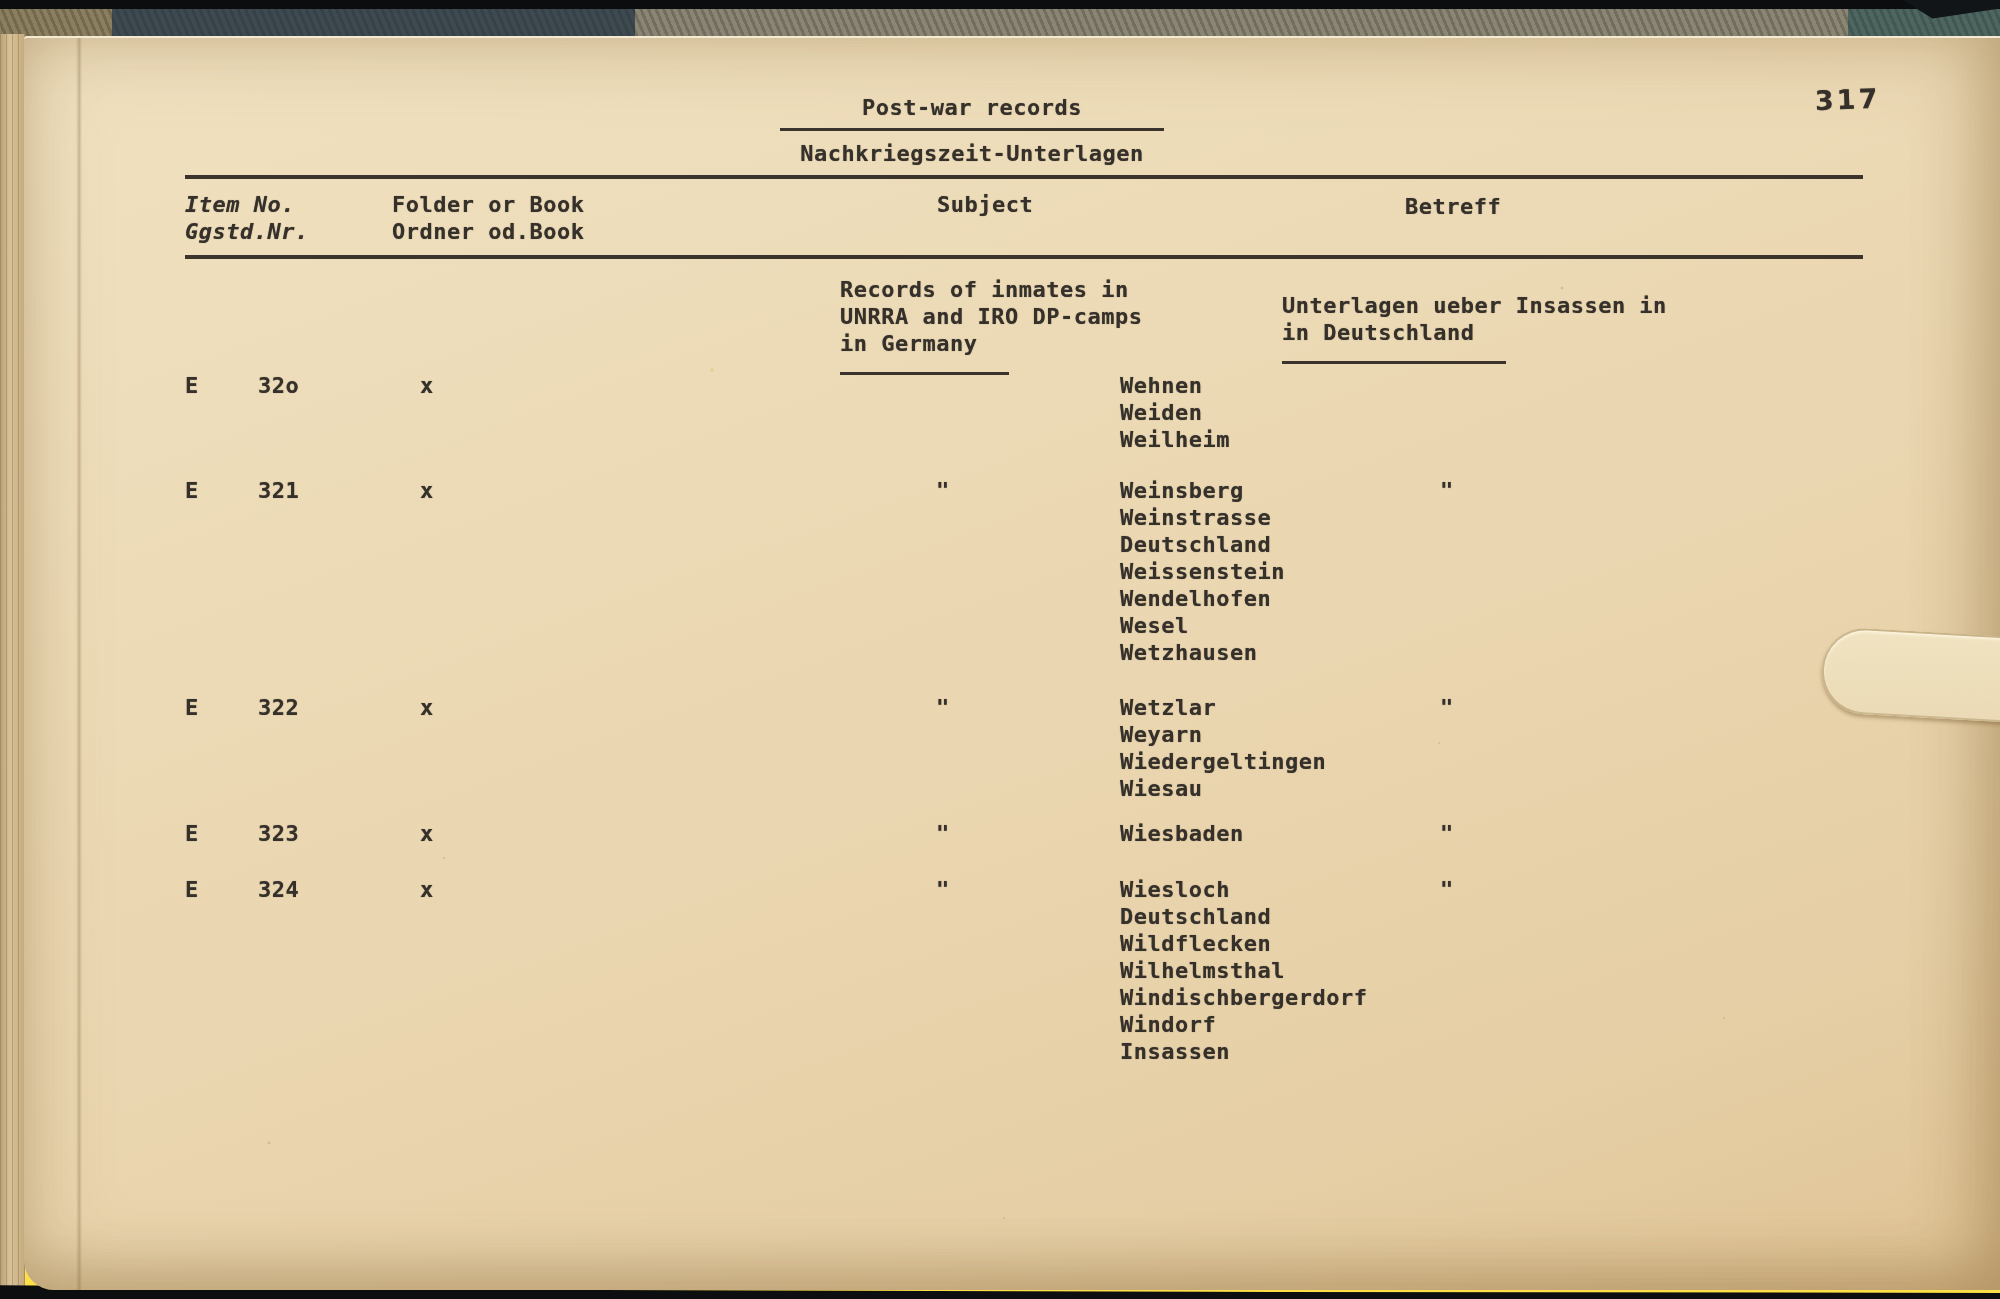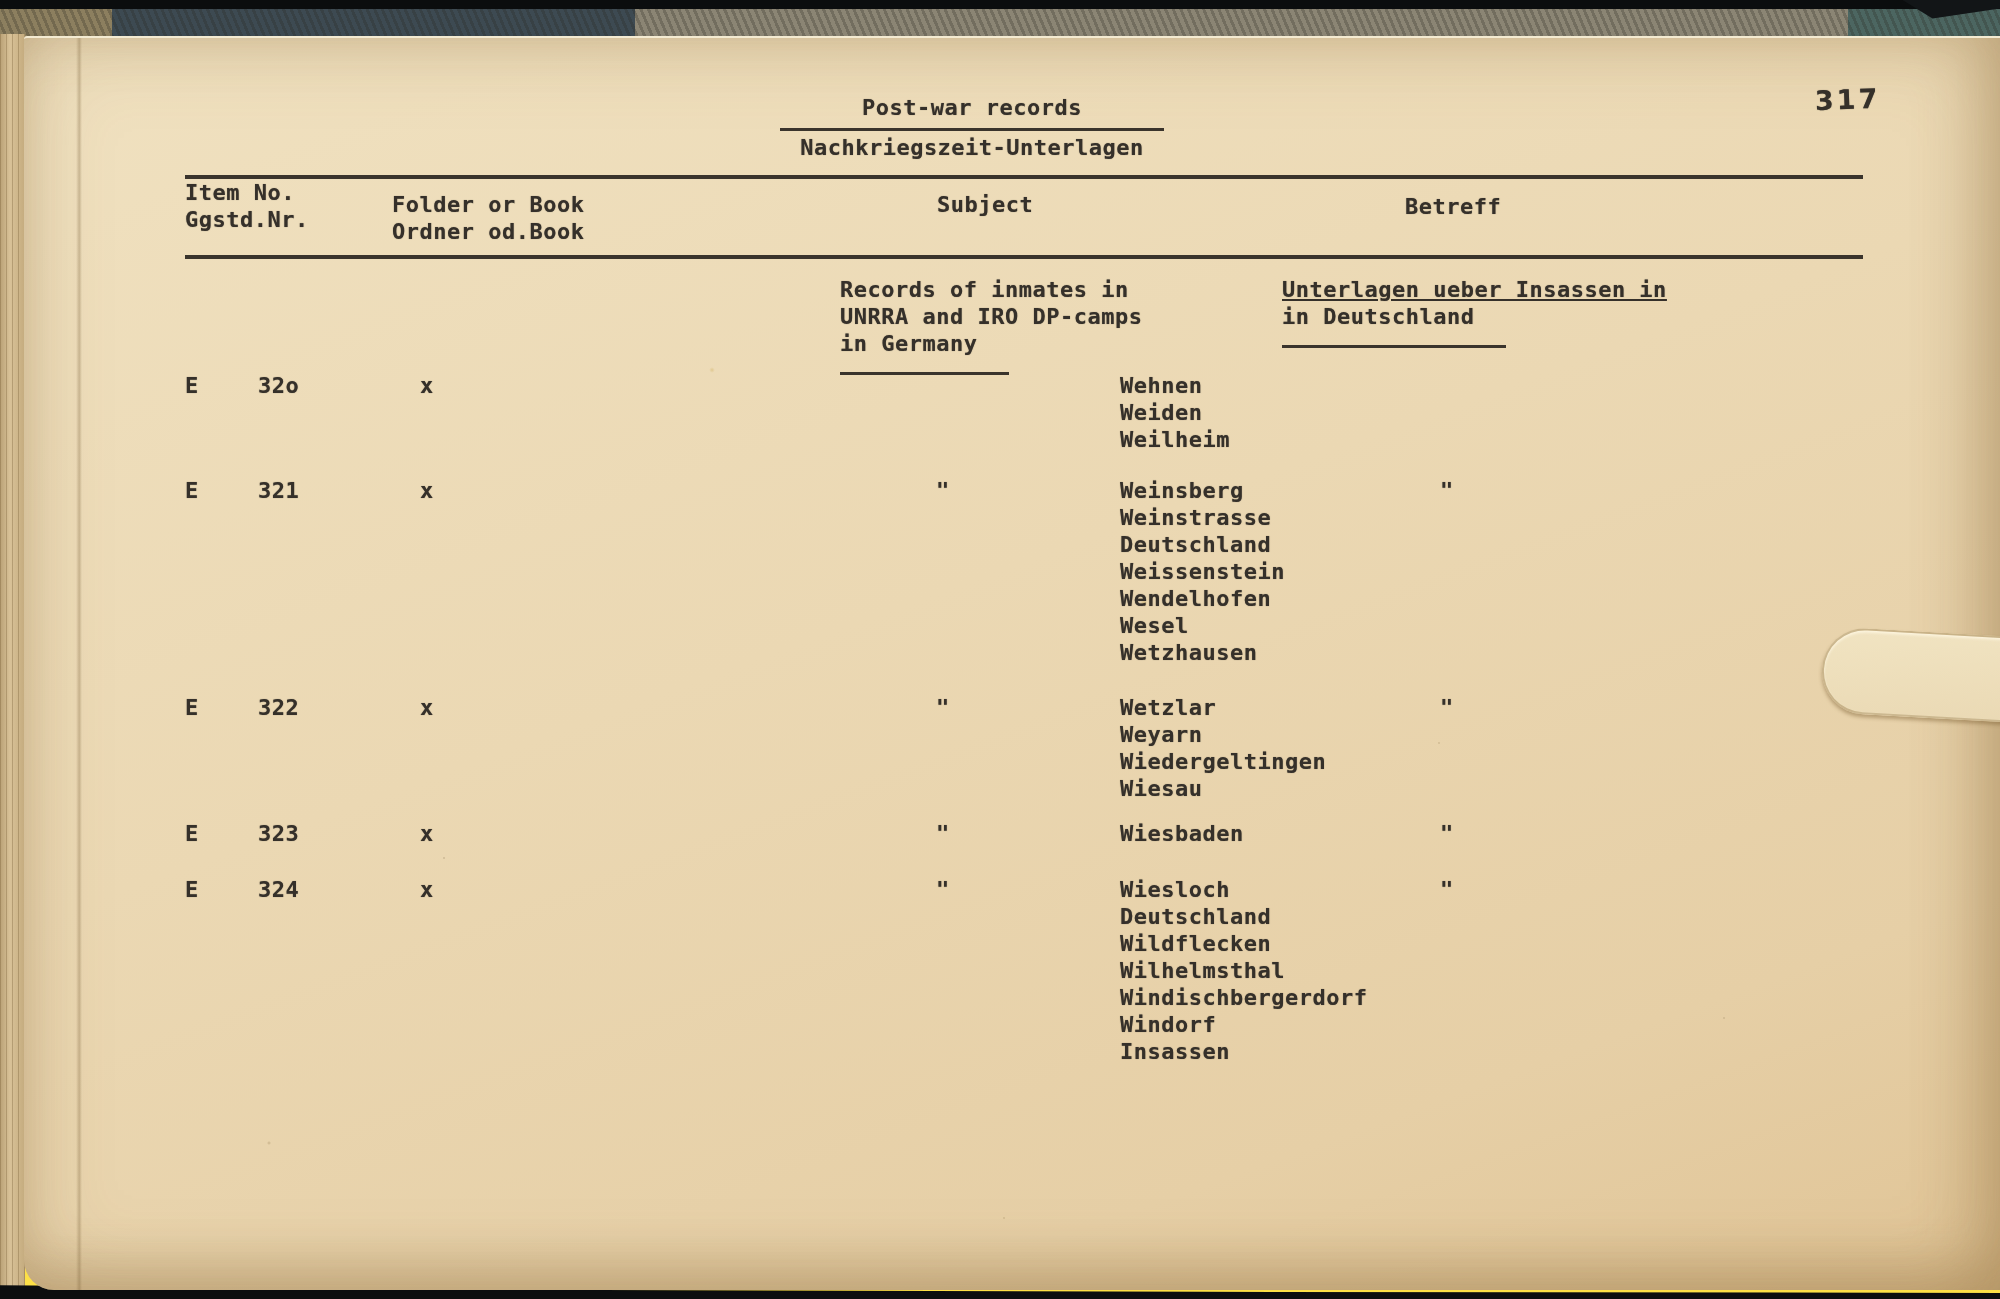--- a/index.html
+++ b/index.html
@@ -72,35 +72,35 @@
   
   .content{
     position:absolute;inset:0;
     color:var(--ink,#35302a);
     font-size:22px;font-weight:700;letter-spacing:.5px;line-height:27px;
     text-shadow:0 0 1px rgba(52,47,40,.55);
   }
   .abs{position:absolute;}
   .title-block{left:780px;top:94px;width:384px;text-align:center;}
   .title-en{display:block;padding-bottom:7px;border-bottom:3px solid var(--rule,#3a342c);}
-  .title-de{display:block;margin-top:3px;}
+  .title-de{display:block;margin-top:9px;}
   .page-number{left:1815px;top:86px;font-size:27px;letter-spacing:3px;transform:rotate(-2deg);
     font-family:"DejaVu Sans","Liberation Sans",sans-serif;font-weight:700;}
   .thead{
     left:185px;top:175px;width:1678px;height:76px;
     border-top:4px solid var(--rule,#3a342c);
     border-bottom:4px solid var(--rule,#3a342c);
   }
-  .h-item{position:absolute;left:0;top:0;}
+  .h-item{position:absolute;left:0;top:12px;font-style:italic;}
   .h-folder{position:absolute;left:207px;top:12px;}
   .h-subject{position:absolute;left:752px;top:12px;}
   .h-betreff{position:absolute;left:1220px;top:14px;}
   .hline{display:block;}
   .intro-en{left:840px;top:276px;}
-  .intro-de{left:1282px;top:276px;text-decoration:underline;}
+  .intro-de{left:1282px;top:292px;}
   .u{display:inline-block;border-bottom:3px solid var(--rule,#3a342c);padding-right:32px;padding-bottom:15px;}
   .row{position:absolute;left:0;width:2000px;}
   .c-letter{position:absolute;left:185px;top:0;}
   .c-number{position:absolute;left:258px;top:0;}
   .c-folder{position:absolute;left:420px;top:0;}
   .c-sub-ditto{position:absolute;left:936px;top:0;}
   .c-places{position:absolute;left:1120px;top:0;}
   .c-bet-ditto{position:absolute;left:1440px;top:0;}
   .place{white-space:nowrap;}
 </style>

